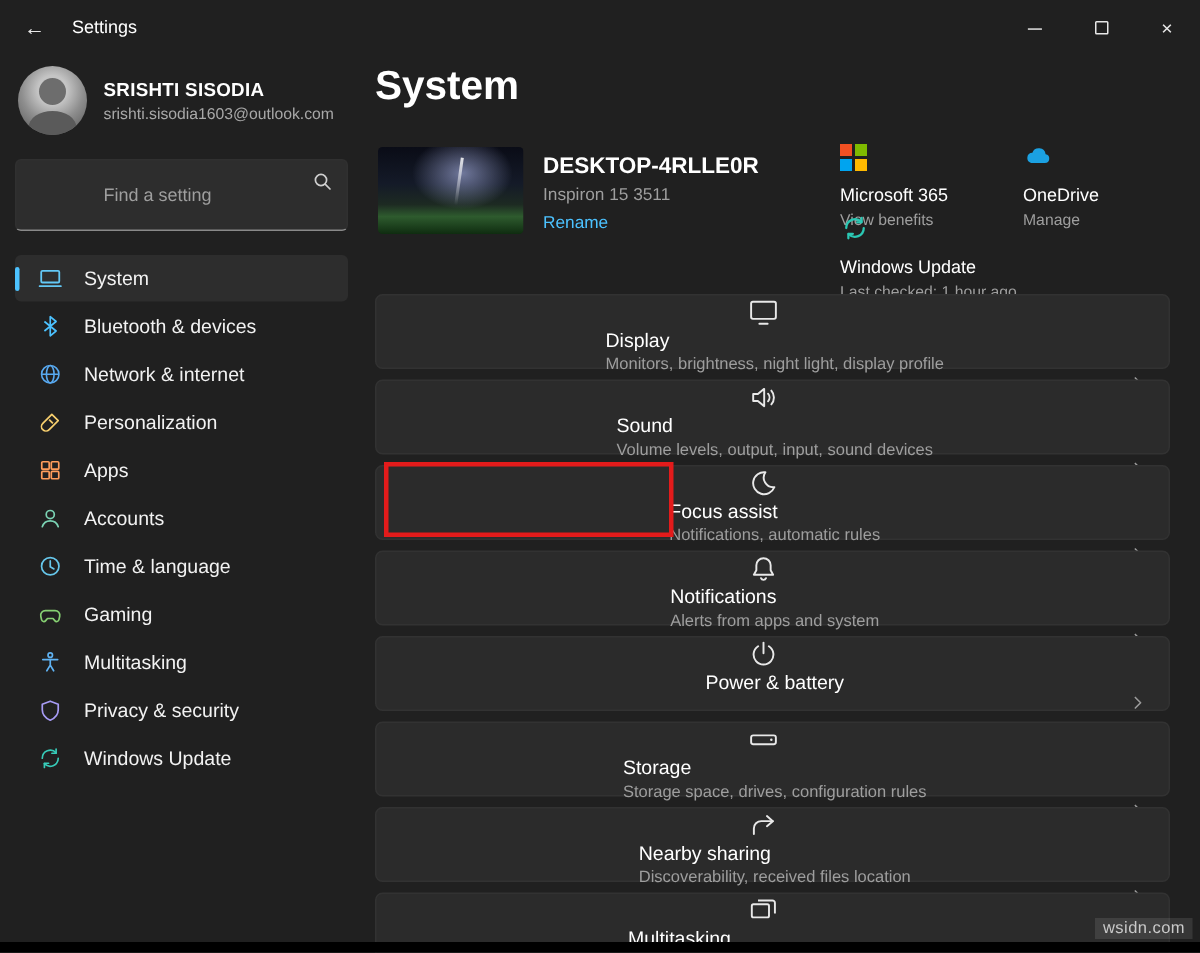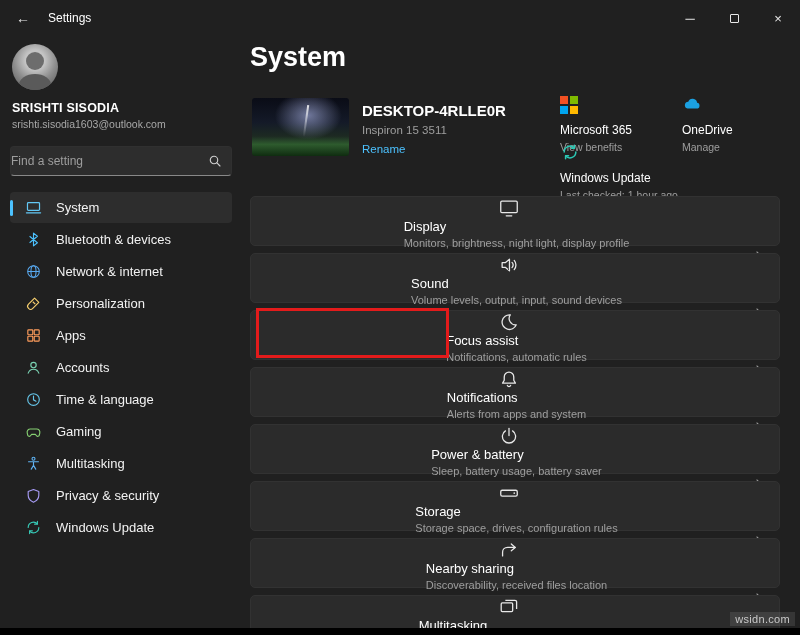--- a/index.html
+++ b/index.html
@@ -16,30 +16,30 @@
   
   .titlebar { position:absolute; top:0; left:0; right:0; height:36px; display:flex; align-items:center; }
   .back-btn { width:34px; height:28px; margin-left:6px; display:flex; align-items:center; justify-content:center; font-size:14px; color:#e8e8e8; border-radius:4px; cursor:pointer; }
   .tb-title { font-size:12px; margin-left:8px; color:#ffffff; }
   .controls { margin-left:auto; display:flex; height:100%; }
   .ctrl { width:44px; height:100%; display:flex; align-items:center; justify-content:center; color:#e8e8e8; font-size:13px; cursor:pointer; }
   .maxbox { width:9px; height:9px; border:1px solid #e8e8e8; border-radius:1px; }
 
   
   .sidebar { position:absolute; top:36px; left:0; width:246px; bottom:0; padding:4px 14px 0 10px; }
-  .profile { display:flex; align-items:flex-start; gap:11px; padding:4px 2px 12px 2px; cursor:pointer;flex-direction:column; }
+  .profile { display:flex; align-items:center; gap:11px; padding:4px 2px 12px 2px; cursor:pointer; }
   .avatar { width:46px; height:46px; border-radius:50%; flex:0 0 auto; position:relative; overflow:hidden;
             background: radial-gradient(circle at 50% 35%, #c4c4c4 0 26%, #8e8e8e 55%, #4f4f4f 100%); }
   .avatar::before { content:""; position:absolute; top:8px; left:50%; transform:translateX(-50%); width:18px; height:18px; border-radius:50%; background:#6d6d6d; }
   .avatar::after { content:""; position:absolute; bottom:-6px; left:50%; transform:translateX(-50%); width:32px; height:22px; border-radius:50% 50% 0 0; background:#5a5a5a; }
   .p-name { font-size:12.5px; font-weight:700; letter-spacing:.2px; }
   .p-email { font-size:10.5px; color:#a8a8a8; margin-top:3px; }
 
   .searchbox { position:relative; margin:4px 0 16px 0; }
-  .searchbox input { width:100%; height:30px; background:#2d2d2d; border:1px solid #303030; border-bottom:1px solid #898989; border-radius:4px; color:#fff; font-size:12px; padding:0 32px 0 0; outline:none; font-family:inherit; }
+  .searchbox input { width:100%; height:48px; background:#2d2d2d; border:1px solid #303030; border-bottom:1px solid #898989; border-radius:4px; color:#fff; font-size:12px; padding:0 32px 0 0; outline:none; font-family:inherit;text-align:center; }
   .searchbox input::placeholder { color:#9e9e9e; }
   .search-icon { position:absolute; right:9px; top:7px; }
 
   .nav-item { display:flex; align-items:center; gap:14px; height:31px; padding-left:14px; border-radius:4px; position:relative; margin-bottom:1px; font-size:13px; cursor:pointer; color:#f2f2f2; }
   .nav-item.selected { background:#2d2d2d; }
   .nav-item.selected::before { content:""; position:absolute; left:0; top:7.5px; width:3px; height:16px; border-radius:2px; background:#4cc2ff; }
   .nav-ico { width:18px; display:flex; justify-content:center; }
 
   
   .main { position:absolute; left:250px; top:36px; right:0; bottom:0; }
@@ -356,21 +356,20 @@
 
     <div class="row">
       <span class="row-icon">
         <svg width="22" height="22" viewBox="0 0 24 24" fill="none" stroke="#e8e8e8" stroke-width="1.4" stroke-linecap="round">
             <path d="M12 3.8v7.7"></path>
             <path d="M8.1 6.4a7.2 7.2 0 1 0 7.8 0"></path>
           </svg>
       </span>
       <div class="row-text">
         <div class="row-title">Power &amp; battery</div>
-        <div class="row-sub">Sleep, battery usage, battery saver</div>
       </div>
       <span class="chev">
         <svg width="13" height="13" viewBox="0 0 24 24" fill="none" stroke="#9a9a9a" stroke-width="2" stroke-linecap="round" stroke-linejoin="round">
             <path d="M9 5.5l6.5 6.5L9 18.5"></path>
           </svg>
       </span>
     </div>
 
     <div class="row">
       <span class="row-icon">

